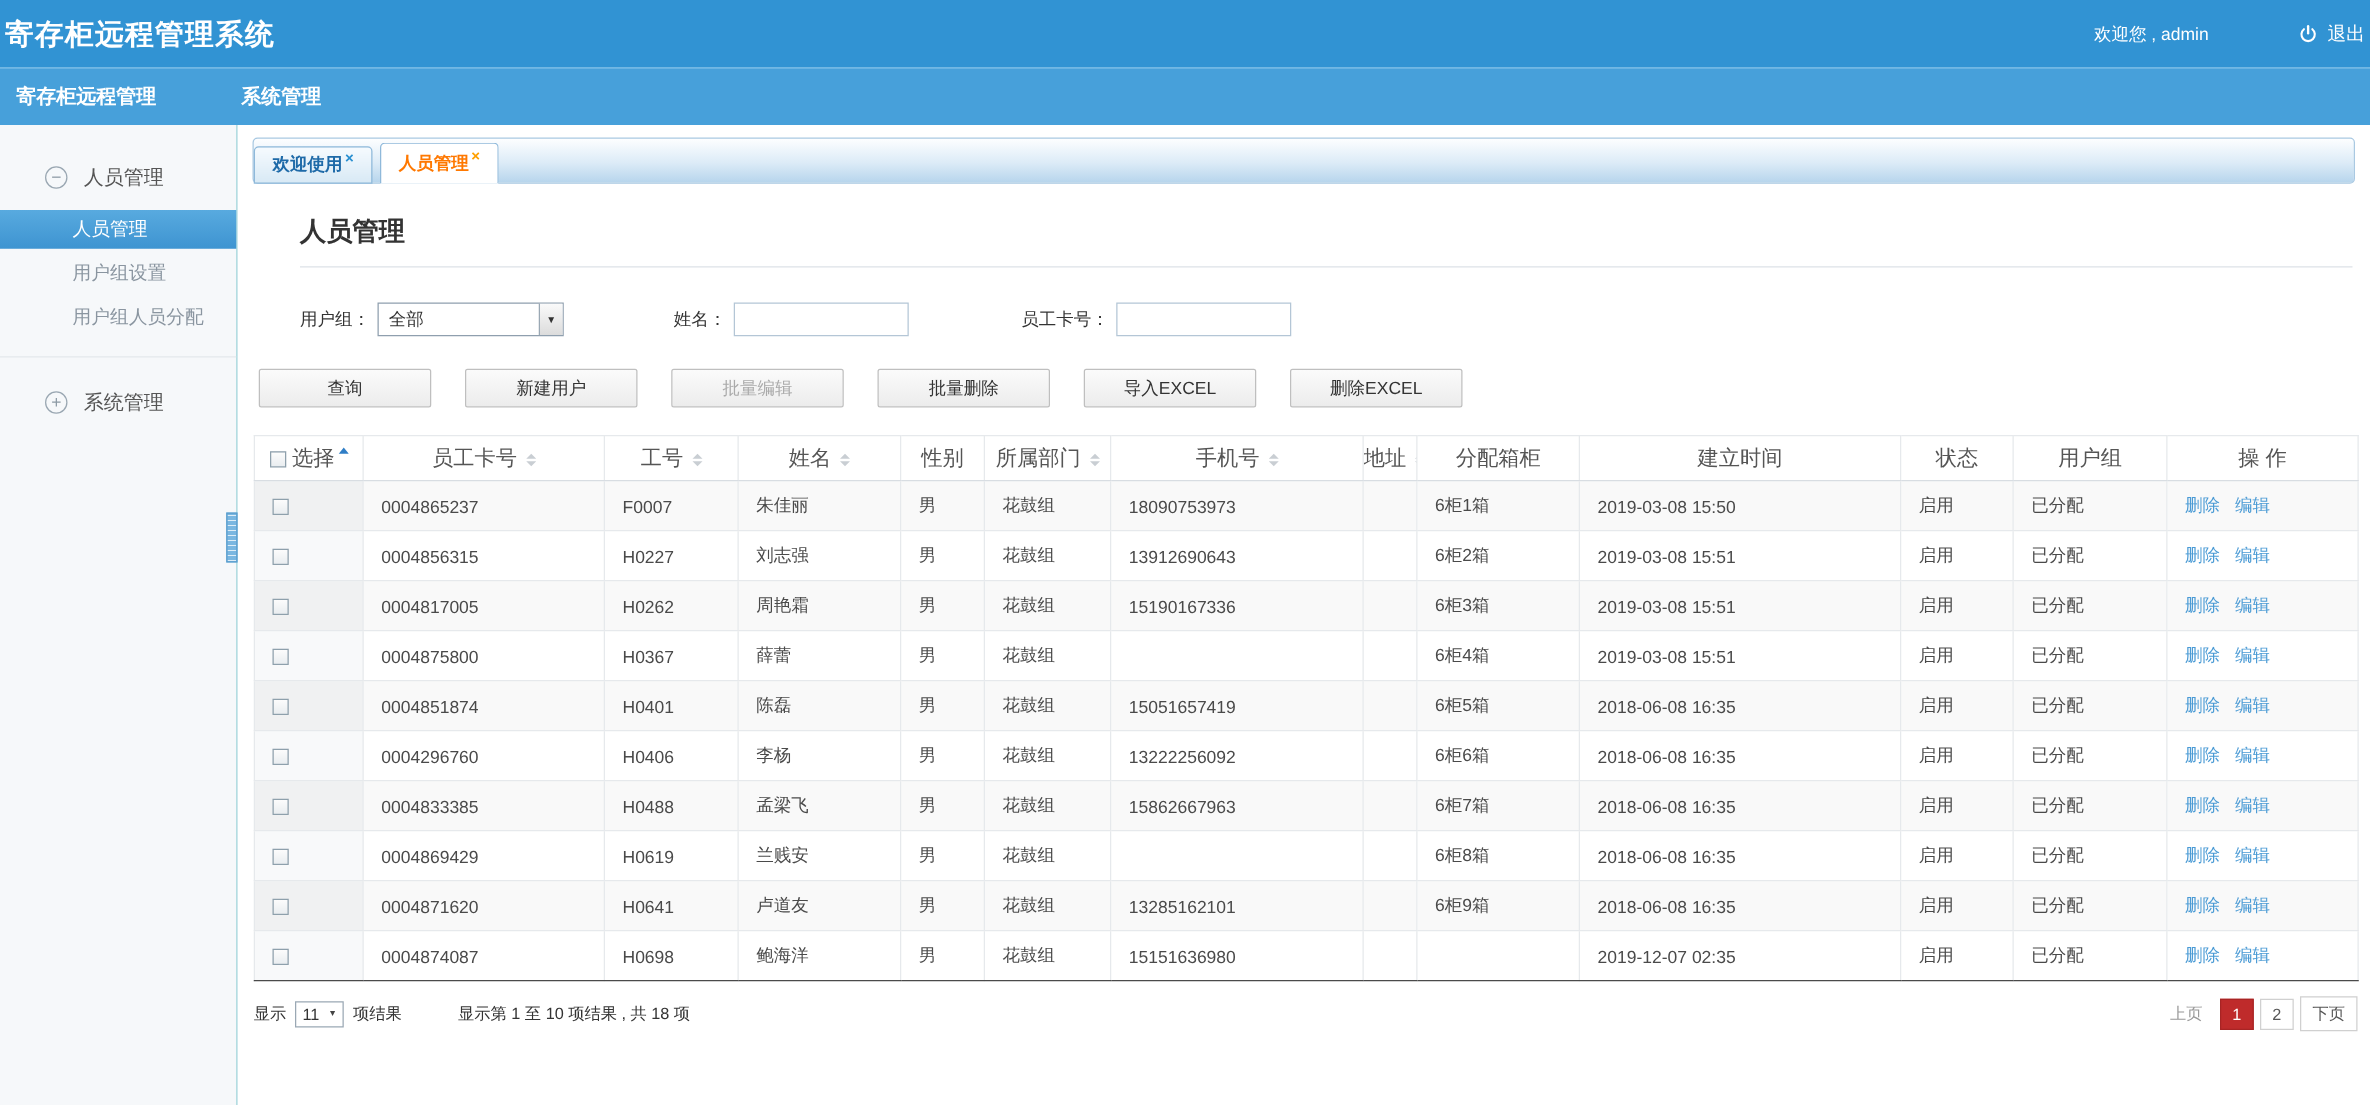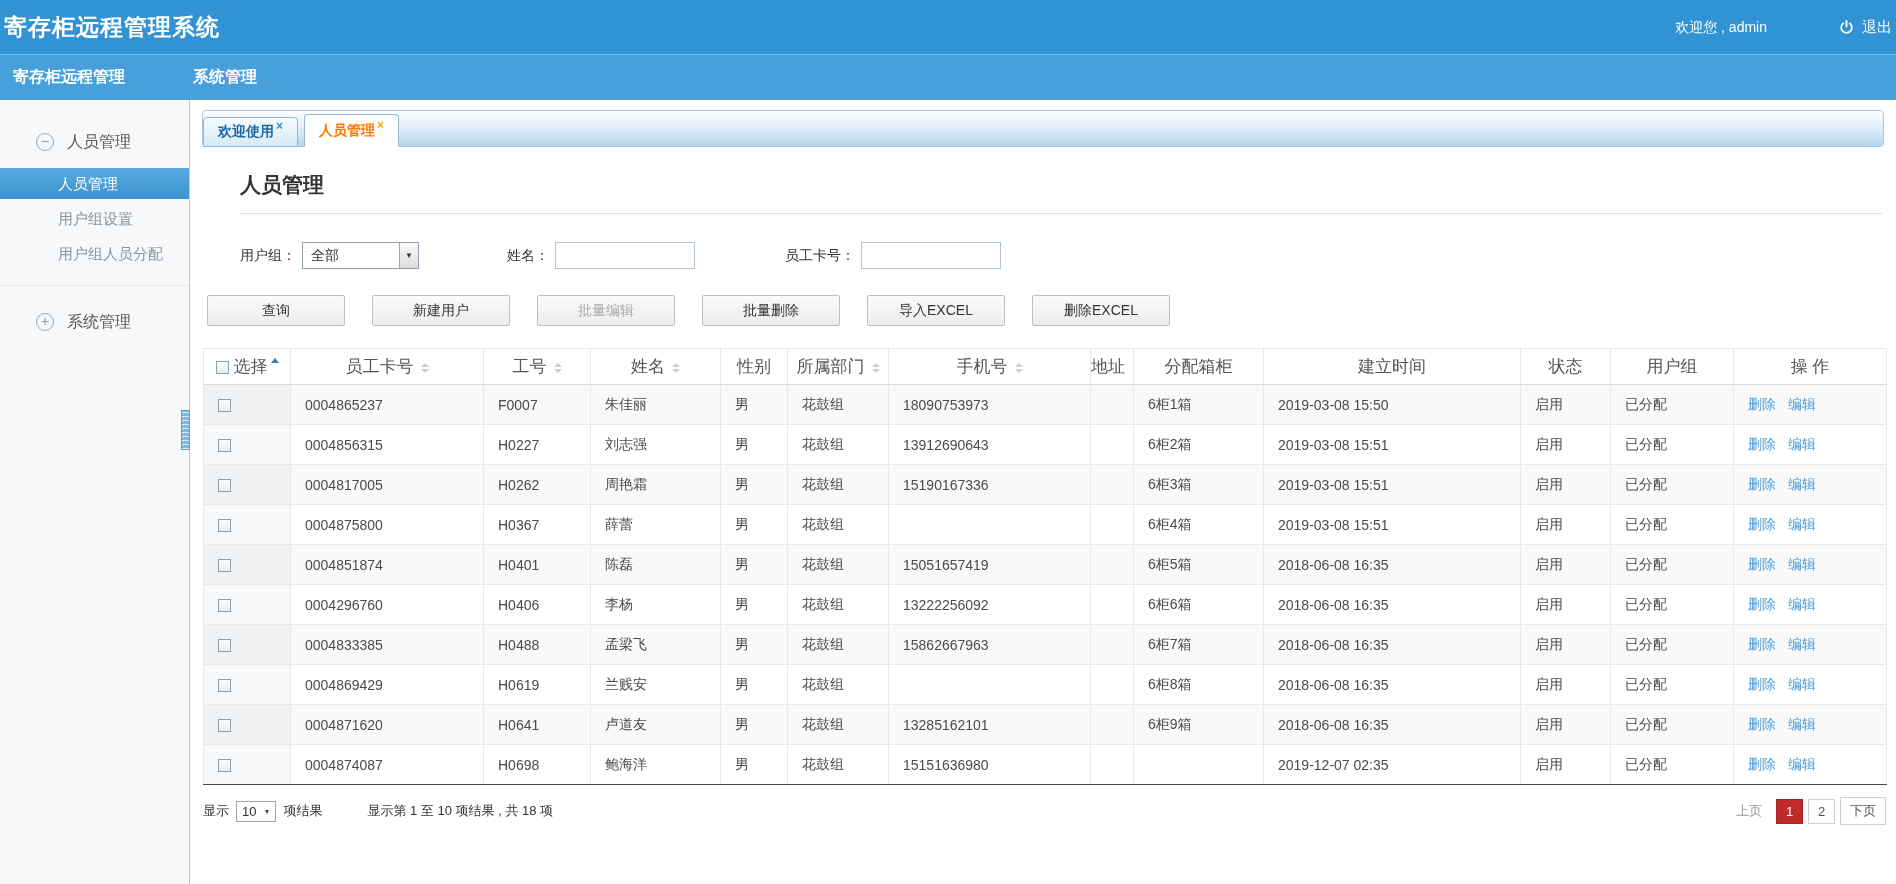--- a/index.html
+++ b/index.html
@@ -51,21 +51,21 @@
   .tab.inactive .x { color: #2a8fd0; }
   .tab.active .x { color: #ffa000; }
 
   
   .page-title { margin: 24px 0 0 50px; font-size: 21px; color: #333; }
   .title-rule { border: none; border-top: 1px solid #dde2e7; margin: 14px 14px 0 50px; }
 
   .filters { margin: 28px 0 0 50px; display: flex; align-items: center; font-size: 14px; color: #333; }
   .flabel { margin-right: 6px; }
   .selectbox { display: inline-flex; align-items: stretch; height: 27px; border: 1px solid #8f9fae;
-    background: #fff; cursor: pointer; }
+    background: #fff; cursor: pointer; gap: 32px; }
   .selectbox .val { min-width: 96px; padding: 0 8px; display: flex; align-items: center; font-size: 14px; color: #333; }
   .selectbox .btn { width: 19px; border-left: 1px solid #9aa8b4; background: linear-gradient(#fafafa, #dcdcdc);
     display: flex; align-items: center; justify-content: center; font-size: 8px; color: #333; }
   .txt { width: 140px; height: 27px; border: 1px solid #b4c6d6; background: #fff; padding: 0 6px; font-size: 14px; }
   .gap1 { width: 88px; } .gap2 { width: 90px; }
 
   .toolbar { margin: 26px 0 0 17px; display: flex; gap: 27px; }
   .btn-std { width: 138px; height: 31px; background: linear-gradient(#fbfbfb, #ececec);
     border: 1px solid #bfbfbf; border-radius: 2px; font-size: 14px; color: #333; cursor: pointer;
     font-family: inherit; }
@@ -393,21 +393,21 @@
             <td>已分配</td>
             <td class="col-actions"><a href="#">删除</a><a href="#">编辑</a></td>
           </tr>
         </tbody>
     </table>
 
     <div class="tfoot">
       <div class="tfoot-left">
         <span>显示</span>
         <span class="psel">
-          <span>10</span>
+          <span>11</span>
           <span class="arr">▼</span>
         </span>
         <span>项结果</span>
         <span class="finfo">显示第 1 至 10 项结果 , 共 18 项</span>
       </div>
       <div class="pager">
         <span class="pg-prev">上页</span>
         <span><span class="pg-num active">1</span><span class="pg-num">2</span></span>
         <span class="pg-next">下页</span>
       </div>

